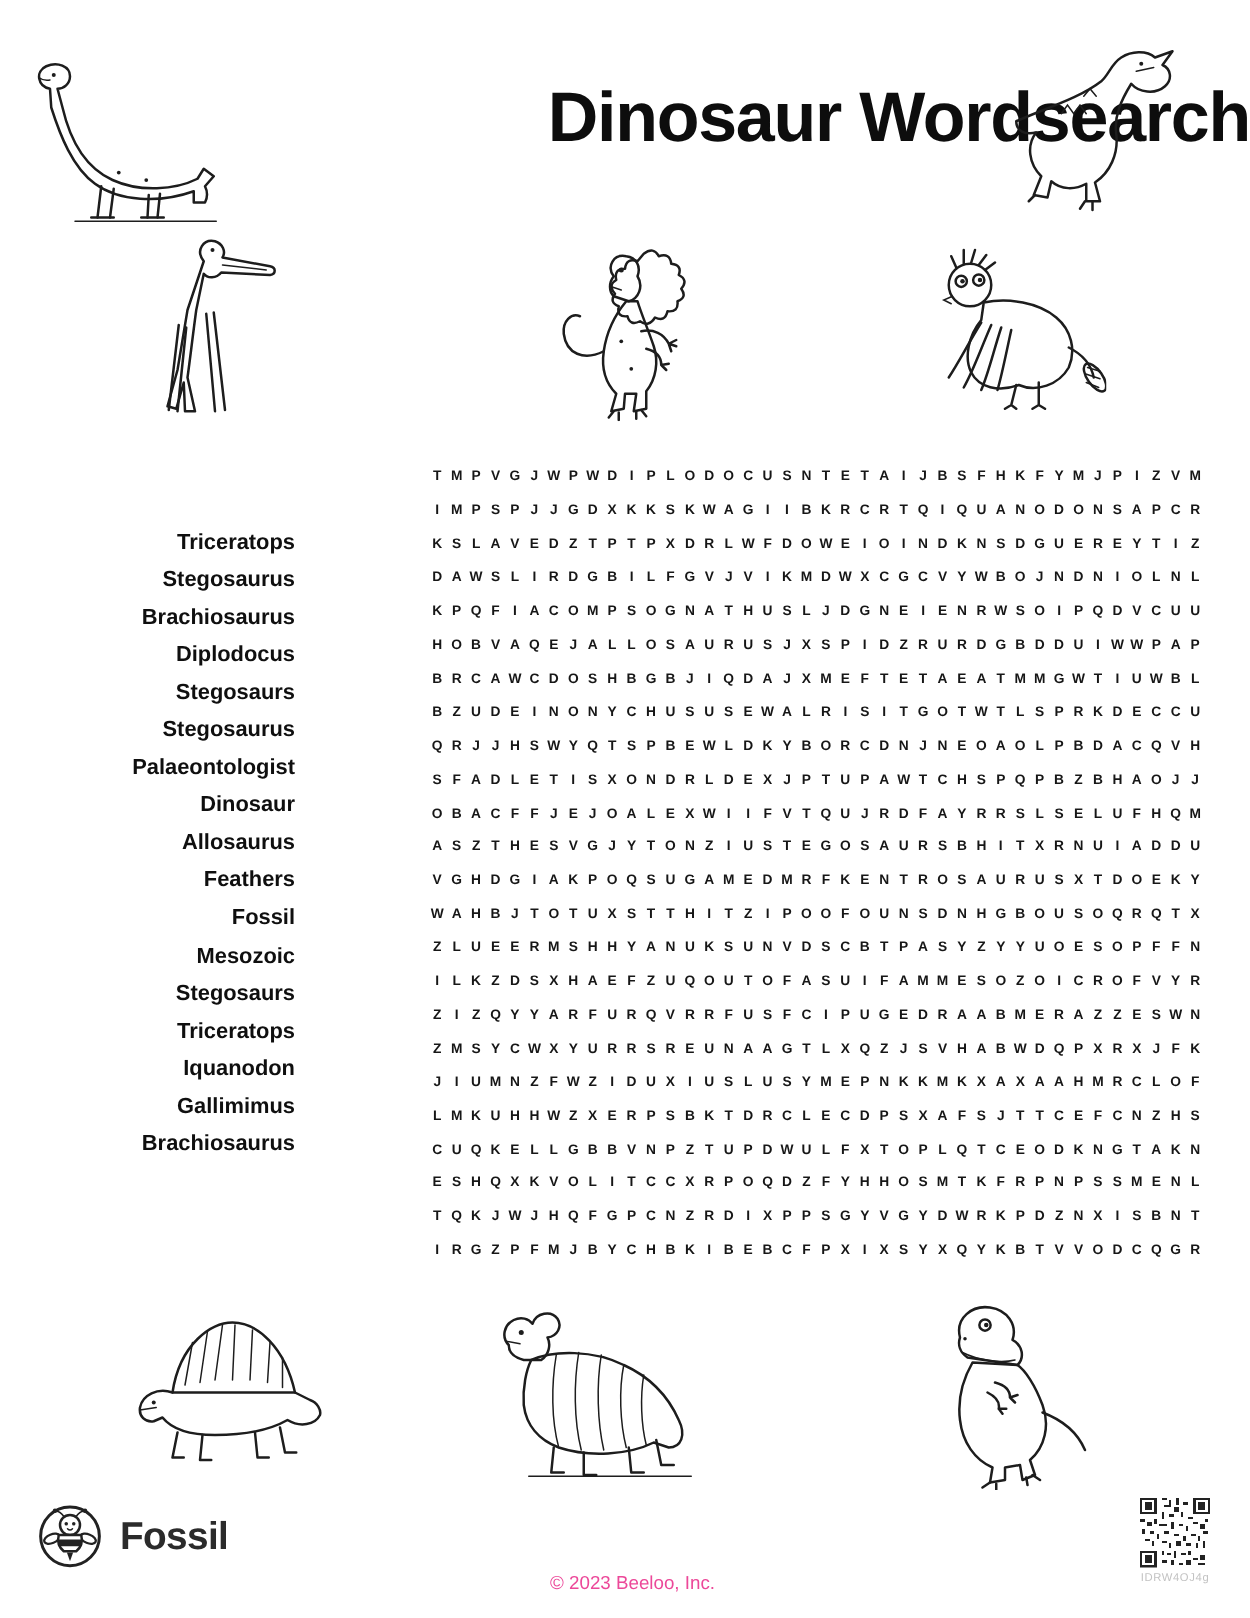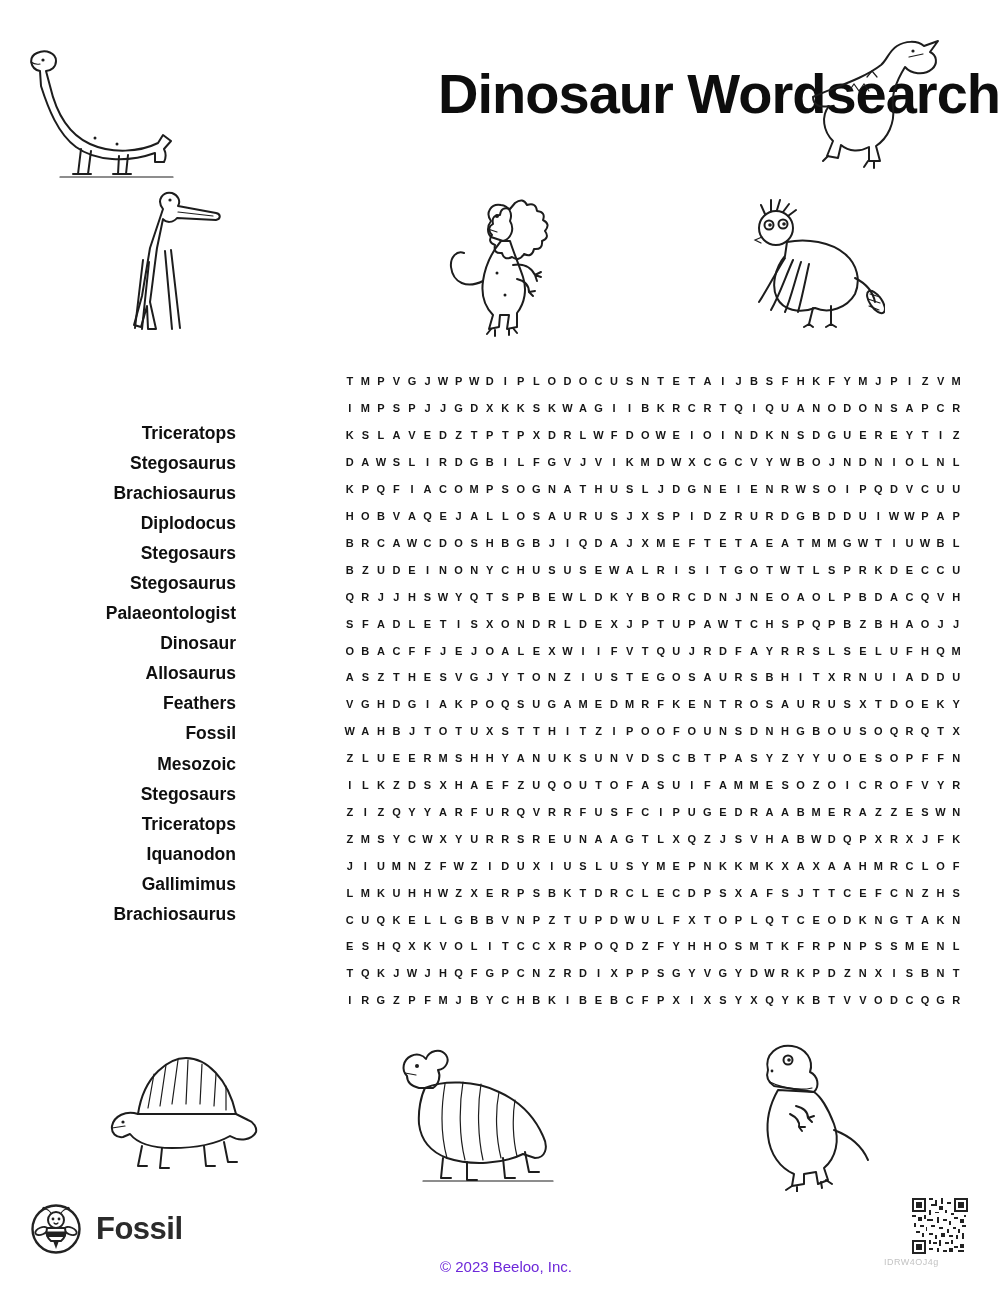--- a/index.html
+++ b/index.html
@@ -22,23 +22,23 @@
   .gcell{width:15.55px;text-align:center;font-size:11px;font-weight:bold;color:#161616;}
 
   
   .ln{fill:none;stroke:#1d1d1d;stroke-width:2;stroke-linecap:round;stroke-linejoin:round;}
   .thin{fill:none;stroke:#1d1d1d;stroke-width:1.2;stroke-linecap:round;}
 
   
   .brand{position:absolute;left:30px;top:1203px;display:flex;align-items:center;}
   .brand-name{font-size:31px;font-weight:bold;color:#2b2b2b;margin-left:14px;letter-spacing:-0.5px;}
   .copyright{position:absolute;left:0;right:0;top:1258px;text-align:center;
-             font-size:15px;color:#6d28d9;padding-left:12px;}
+             font-size:15px;color:#ec4899;padding-left:12px;}
   .qr{position:absolute;left:912px;top:1198px;width:56px;height:56px;}
-  .qr-id{position:absolute;left:884px;top:1257px;width:112px;
+  .qr-id{position:absolute;left:884px;top:1257px;width:112px;text-align:center;
          font-size:9px;color:#c3c3c3;letter-spacing:0.5px;}
 </style>
 </head>
 <body>
 
 <div class="header">
   <div class="title">Dinosaur Wordsearch</div>
 </div>
 
 <svg class="abs" style="left:25px;top:50px" width="150" height="128" viewBox="0 0 150 128">

